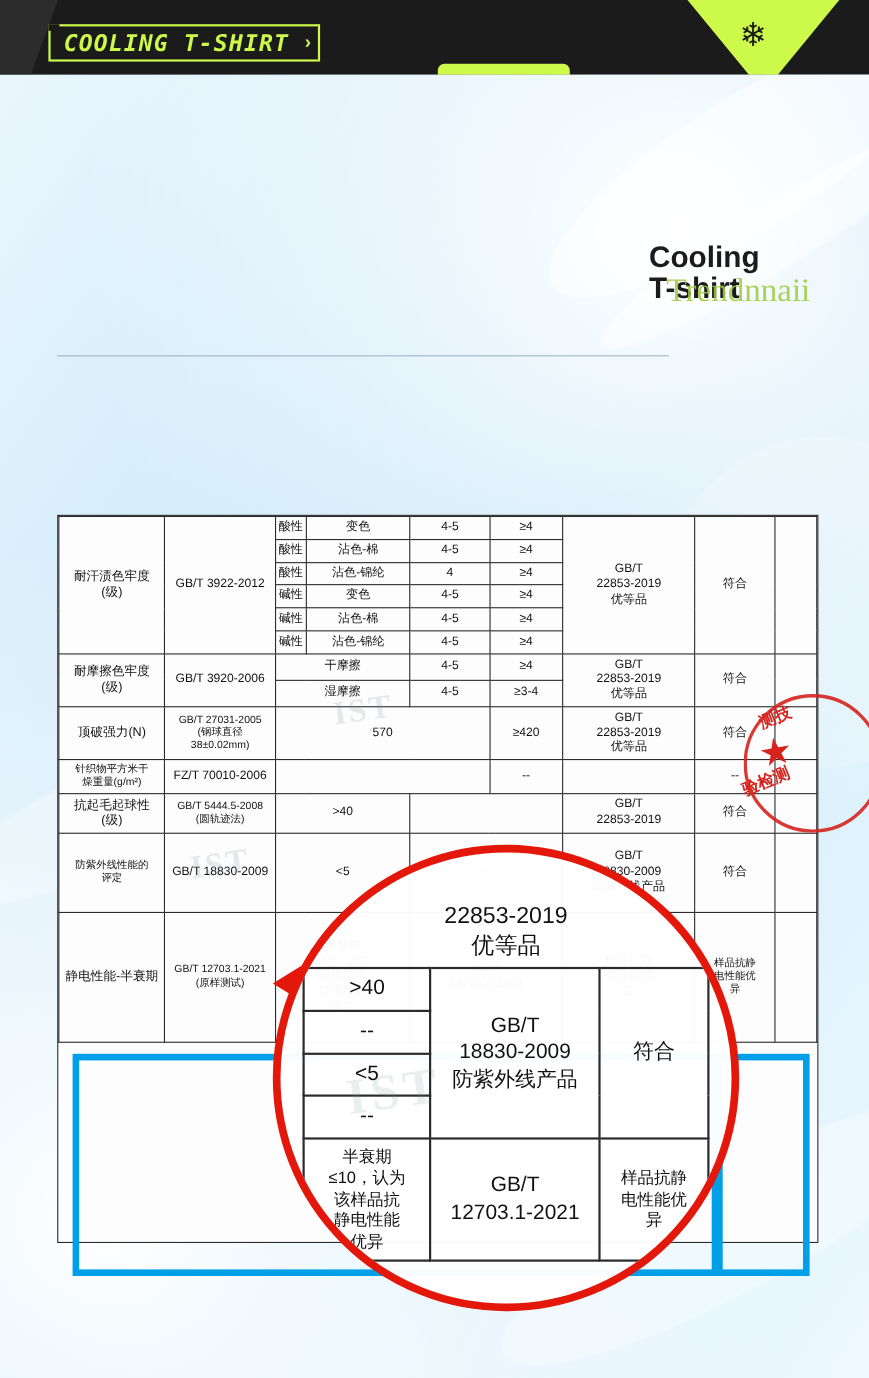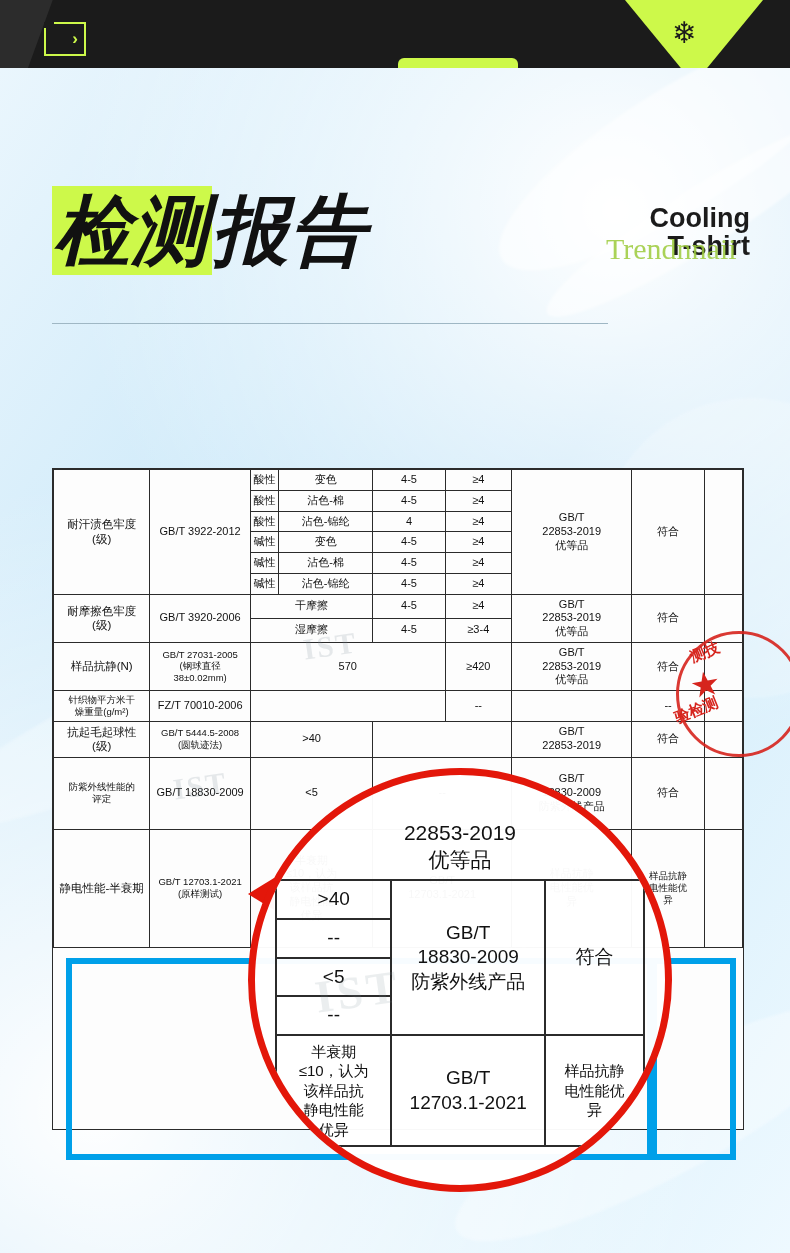--- a/index.html
+++ b/index.html
@@ -66,21 +66,21 @@
   
   .headline{
     position:absolute;left:52px;top:125px;
     font-size:76px;font-weight:bold;font-style:italic;color:#111;
     letter-spacing:2px;line-height:1;white-space:nowrap;
   }
   .headline .hl{
     background:#cdf94a;padding:2px 2px;
   }
   .brand{
-    position:absolute;left:590px;top:136px;text-align:right;width:160px;
+    position:absolute;left:590px;top:152px;text-align:left;width:160px;
   }
   .brand .b1{font-size:27px;font-weight:bold;color:#1b1b1b;line-height:1.05;}
   .brand .b2{font-size:27px;font-weight:bold;color:#1b1b1b;line-height:1.05;}
   .brand .b3{
     position:absolute;left:16px;top:28px;font-family:"Liberation Serif","DejaVu Serif",serif;
     font-size:30px;color:#9ccb3b;opacity:.85;white-space:nowrap;
   }
   .rule{
     position:absolute;left:52px;top:255px;width:556px;height:1px;background:#9fb7c4;
   }
@@ -175,35 +175,33 @@
   }
 </style>
 </head>
 <body>
 
 <div class="topbar">
   <div class="tab-green"></div>
   <div class="tab-tri"></div>
   <div class="snowflake">❄</div>
   <div class="badge-frame">
+    <span class="badge-text">COOLING T-SHIRT</span>
     <span class="badge-arrow">›</span>
   </div>
 </div>
 
 <div class="stage">
 
   <div class="swoosh s1"></div>
   <div class="swoosh s2"></div>
   <div class="swoosh s3"></div>
   <div class="swoosh s4"></div>
   <div class="swoosh s5"></div>
 
-  <div class="headline">
-    <span class="hl">检测</span><span>报告</span>
-  </div>
 
   <div class="brand">
     <div class="b1">Cooling</div>
     <div class="b2">T-shirt</div>
     <div class="b3">Trendnnaii</div>
   </div>
 
   <div class="rule"></div>
 
   <div class="tablewrap">
@@ -283,21 +281,21 @@
           <td rowspan="2">符合</td>
           <td rowspan="2"></td>
         </tr>
         <tr>
           <td colspan="2">湿摩擦</td>
           <td>4-5</td>
           <td>≥3-4</td>
         </tr>
 
         <tr>
-          <td class="lead">样品抗静(N)</td>
+          <td class="lead">顶破强力(N)</td>
           <td class="small" style="white-space:pre-line">GB/T 27031-2005
 (钢球直径
 38±0.02mm)</td>
           <td colspan="3">570</td>
           <td>≥420</td>
           <td style="white-space:pre-line">GB/T
 22853-2019
 优等品</td>
           <td>符合</td>
           <td></td>

